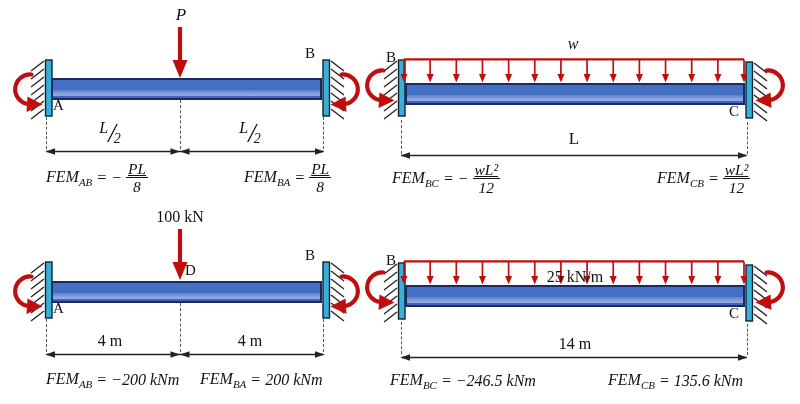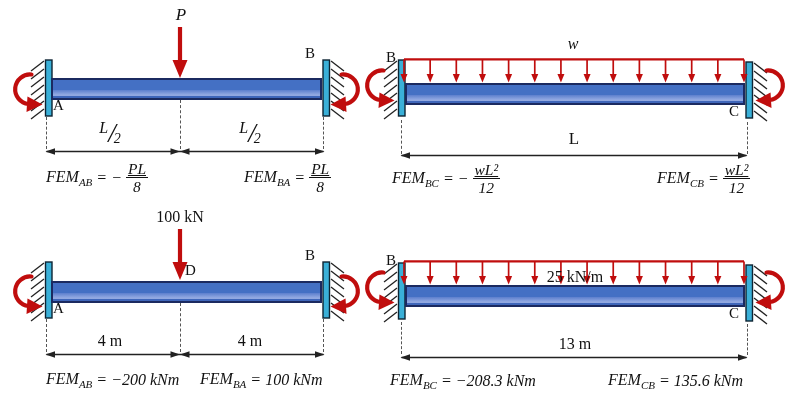--- a/index.html
+++ b/index.html
@@ -235,21 +235,21 @@
   <div class="ulabel" style="left:86px;top:333px;width:48px;">4 m</div>
   <div class="ulabel" style="left:226px;top:333px;width:48px;">4 m</div>
   <div class="formula" style="left:46px;top:370px;">
     <span><span>FEM</span><sub>AB</sub></span>
     <span>=</span>
     <span>−200 kNm</span>
   </div>
   <div class="formula" style="left:200px;top:370px;">
     <span><span>FEM</span><sub>BA</sub></span>
     <span>=</span>
-    <span>100 kNm</span>
+    <span>200 kNm</span>
   </div>
 
   <svg class="abs" style="left:381px;top:261px" width="26" height="60" viewBox="0 0 26 60">
     <g stroke="#222" stroke-width="1.3">
       <line x1="3" y1="13" x2="16" y2="3"></line>
         <line x1="3" y1="21" x2="16" y2="11"></line>
       <line x1="3" y1="29" x2="16" y2="19"></line>
         <line x1="3" y1="37" x2="16" y2="27"></line>
       <line x1="3" y1="45" x2="16" y2="35"></line>
         <line x1="3" y1="53" x2="16" y2="43"></line>
@@ -312,25 +312,25 @@
   <div class="ulabel" style="left:535px;top:241px;width:80px;margin-top:28px;">25 kN/m</div>
   <div class="node" style="left:386px;top:253px;">B</div>
   <div class="node" style="left:729px;top:306px;">C</div>
   <div class="dash-v" style="left:400.5px;top:322px;height:32px;"></div>
   <div class="dash-v" style="left:747px;top:324px;height:31px;"></div>
   <svg class="abs" style="left:400px;top:352px" width="348" height="12" viewBox="0 0 348 12">
     <line x1="1.5" y1="5.5" x2="346.5" y2="5.5" stroke="#222" stroke-width="1.3"></line>
     <polygon points="0.5,5.5 10,2.2 10,8.8" fill="#222"></polygon>
     <polygon points="347.5,5.5 338,2.2 338,8.8" fill="#222"></polygon>
   </svg>
-  <div class="ulabel" style="left:535px;top:336px;width:80px;">13 m</div>
+  <div class="ulabel" style="left:535px;top:336px;width:80px;">14 m</div>
   <div class="formula" style="left:390px;top:371px;">
     <span><span>FEM</span><sub>BC</sub></span>
     <span>=</span>
-    <span>−208.3 kNm</span>
+    <span>−246.5 kNm</span>
   </div>
   <div class="formula" style="left:608px;top:371px;">
     <span><span>FEM</span><sub>CB</sub></span>
     <span>=</span>
     <span>135.6 kNm</span>
   </div>
 
 </div>
 
 </body></html>

